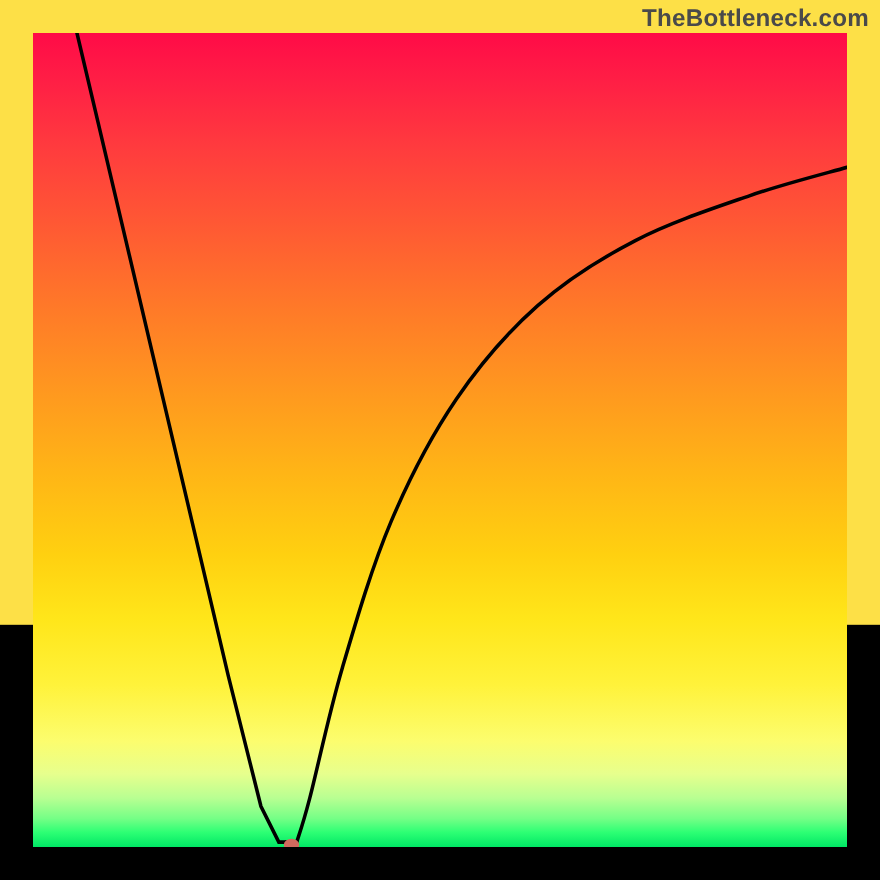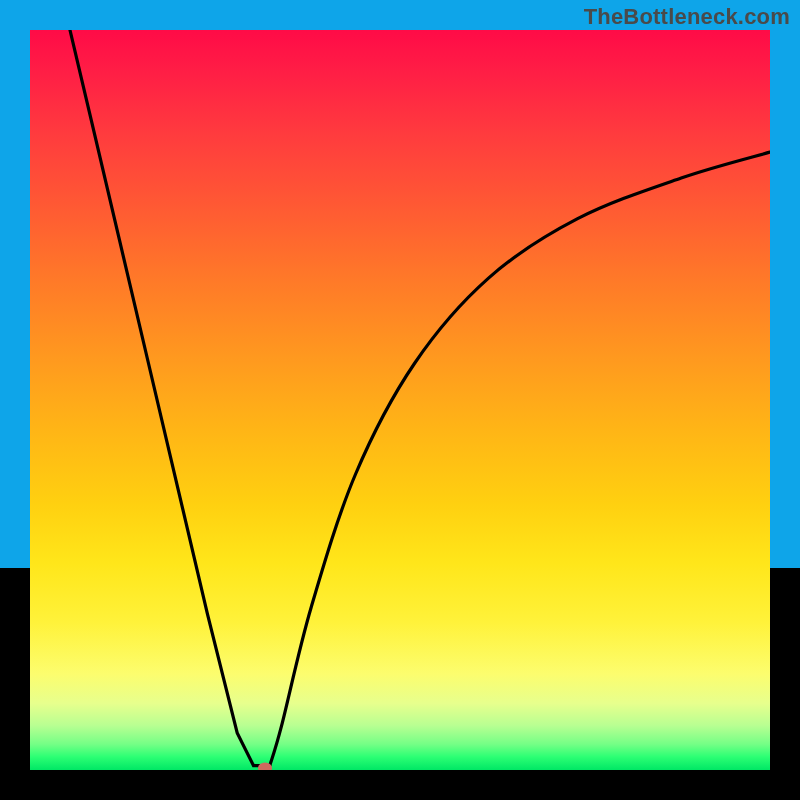--- a/index.html
+++ b/index.html
@@ -8,21 +8,21 @@
     width: 800px;
     height: 800px;
     overflow: hidden;
     background: #000;
     font-family: Arial, Helvetica, sans-serif;
   }
   .frame {
     position: relative;
     width: 800px;
     height: 568px;
-    background: #0ea5e9;
+    background: #fde047;
   }
   .watermark {
     position: absolute;
     top: 4px;
     right: 10px;
     color: #4a4a4a;
     font-size: 22px;
     font-weight: 600;
     letter-spacing: 0.2px;
     user-select: none;

